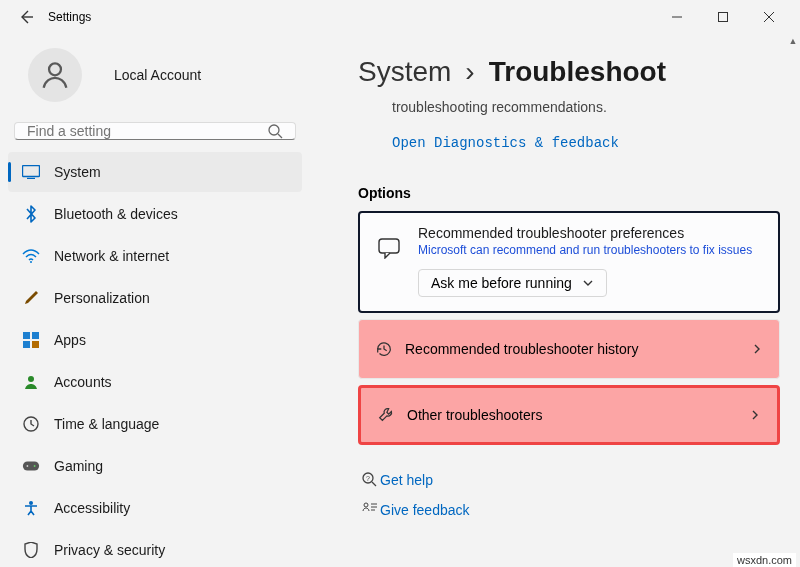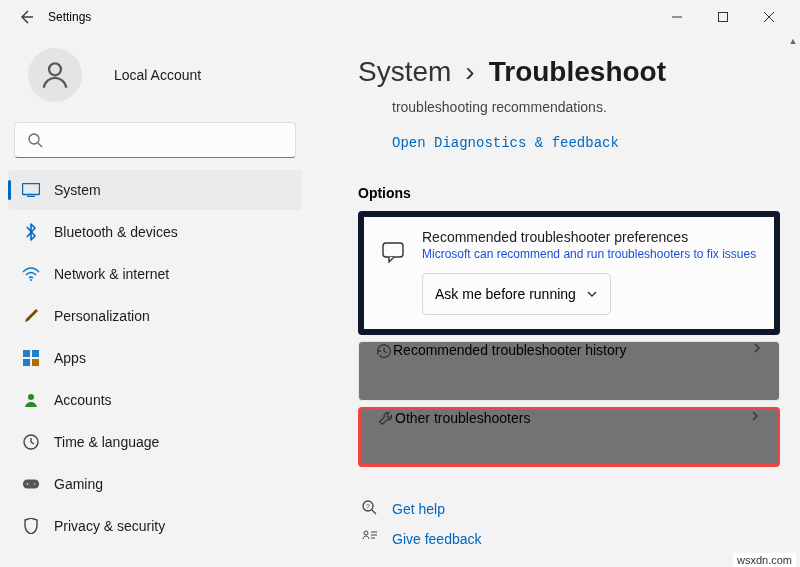--- a/index.html
+++ b/index.html
@@ -22,30 +22,30 @@
     .nav-item.selected { background: #eaeaea; }
     .nav-item.selected::before { content:""; position:absolute; left:0; top:10px; bottom:10px; width:3px; background:#0067c0; border-radius:2px; }
     .ico { width: 18px; height: 18px; display:flex; align-items:center; justify-content:center; }
     .main { flex:1; padding: 22px 20px 0 48px; overflow:hidden; position:relative; }
     .breadcrumb { display:flex; align-items:baseline; gap: 14px; font-size: 28px; color:#1b1b1b; }
     .bc-sub { font-size: 28px; color:#333; font-weight: 400;}
     .bc-cur { font-size: 28px; font-weight: 600; }
     .faded-top { margin-top: 10px; padding-left: 34px; font-size: 14px; color:#444; line-height: 1.35; }
     .link { color:#0067c0; font-size: 14px; display:inline-block; margin-top: 18px; margin-left: 34px; font-family: Liberation Mono, monospace; }
     .section-h { font-size: 14px; font-weight: 600; margin-top: 34px; margin-bottom: 10px; }
-    .card { background:#fcfcfd; border:6px solid #0f172a; border-radius: 4px; padding: 12px 16px 14px 16px; display:flex; gap: 16px; align-items:flex-start; margin-bottom: 6px; }
+    .card { background:#fcfcfd; border:2px solid #0f172a; border-radius: 4px; padding: 12px 16px 14px 16px; display:flex; gap: 16px; align-items:flex-start; margin-bottom: 6px; }
     .card .ico2 { width: 26px; height: 46px; display:flex; align-items:center; justify-content:center; flex-shrink:0; }
     .card .card-content { flex:1; }
     .card .card-title { font-size: 14px; color:#1b1b1b; }
     .card .card-sub { font-size: 12px; color:#1d4ed8; margin-top:2px; }
-    .dropdown { margin-top: 12px; height: 42px; border:1px solid #d7d7d7; border-radius:4px; background:#fcfcfd; display:inline-flex; align-items:center; padding: 0 12px; font-size: 14px; gap: 10px; }
-    .row { background:#737373; border:1px solid #e8e8e8; border-radius: 4px; height: 60px; display:flex; padding: 0 16px; gap: 0; margin-bottom: 6px; }
+    .dropdown { margin-top: 12px; height: 28px; border:1px solid #d7d7d7; border-radius:4px; background:#fcfcfd; display:inline-flex; align-items:center; padding: 0 12px; font-size: 14px; gap: 10px; }
+    .row { background:#fca5a5; border:1px solid #e8e8e8; border-radius: 4px; height: 60px; display:flex; align-items:center; padding: 0 16px; gap: 12px; margin-bottom: 6px; }
     .row .rlabel { flex:1; font-size: 14px; }
     .row.highlight { border: 3px solid #ef4444; }
-    .helprow { display:flex; align-items:flex-end; gap: 12px; font-size: 14px; color:#0067c0; height: 30px; padding-left: 2px; }
+    .helprow { display:flex; align-items:center; font-size: 14px; color:#0067c0; height: 30px; padding-left: 2px; }
     .helprow .hicon { width:20px; display:flex; align-items:center; justify-content:center; color:#555; }
     .watermark { position:absolute; right: 4px; bottom: 0; font-size: 11px; background:#fff; padding:1px 4px; color:#333; }
     .scrollbar-track { position:absolute; right:0; top:34px; bottom:0; width:14px; }
     .scrollbar-arrow { width:14px; height:14px; display:flex; align-items:center; justify-content:center; font-size:9px; color:#666; }
   </style>
 </head>
 <body>
 
 <div class="window">
   <div class="titlebar">
@@ -82,20 +82,21 @@
         <div class="avatar">
           <svg width="34" height="34" viewBox="0 0 24 24">
               <circle cx="12" cy="8" r="4.2" stroke="#595959" stroke-width="1.6" fill="none"></circle>
               <path d="M4 21c1-5 5-7 8-7s7 2 8 7" stroke="#595959" stroke-width="1.6" fill="none"></path>
             </svg>
         </div>
         <div class="acct-name">Local Account</div>
       </div>
 
       <div class="search">
+        <input placeholder="Find a setting" style="">
         <svg width="16" height="16" viewBox="0 0 16 16">
             <circle cx="7" cy="7" r="5" stroke="#666" fill="none" stroke-width="1.3"></circle>
             <line x1="11" y1="11" x2="15" y2="15" stroke="#666" stroke-width="1.3"></line>
           </svg>
       </div>
 
       <div class="nav">
         <div class="nav-item selected">
           <span class="ico">
               <svg width="18" height="14" viewBox="0 0 18 14">
@@ -161,20 +162,29 @@
         </div>
         <div class="nav-item">
           <span class="ico">
               <svg width="20" height="14" viewBox="0 0 20 14">
                 <rect x="1" y="2" width="18" height="10" rx="5" fill="#555"></rect>
                 <circle cx="6" cy="7" r="1" fill="#ccc"></circle>
                 <circle cx="14" cy="7" r="1" fill="#6c6"></circle>
               </svg>
             </span>
           <span>Gaming</span>
+        </div>
+        <div class="nav-item">
+          <span class="ico">
+              <svg width="16" height="16" viewBox="0 0 16 16">
+                <circle cx="8" cy="3" r="2" fill="#0067c0"></circle>
+                <path d="M2 6h12M8 6v5M5 15l3-4 3 4" stroke="#0067c0" stroke-width="1.6" fill="none"></path>
+              </svg>
+            </span>
+          <span>Accessibility</span>
         </div>
         <div class="nav-item">
           <span class="ico">
               <svg width="14" height="16" viewBox="0 0 14 16">
                 <path d="M7 0 L13 2 V7c0 5-3 8-6 9C4 15 1 12 1 7V2Z" fill="none" stroke="#444" stroke-width="1.4"></path>
               </svg>
             </span>
           <span>Privacy &amp; security</span>
         </div>
 

